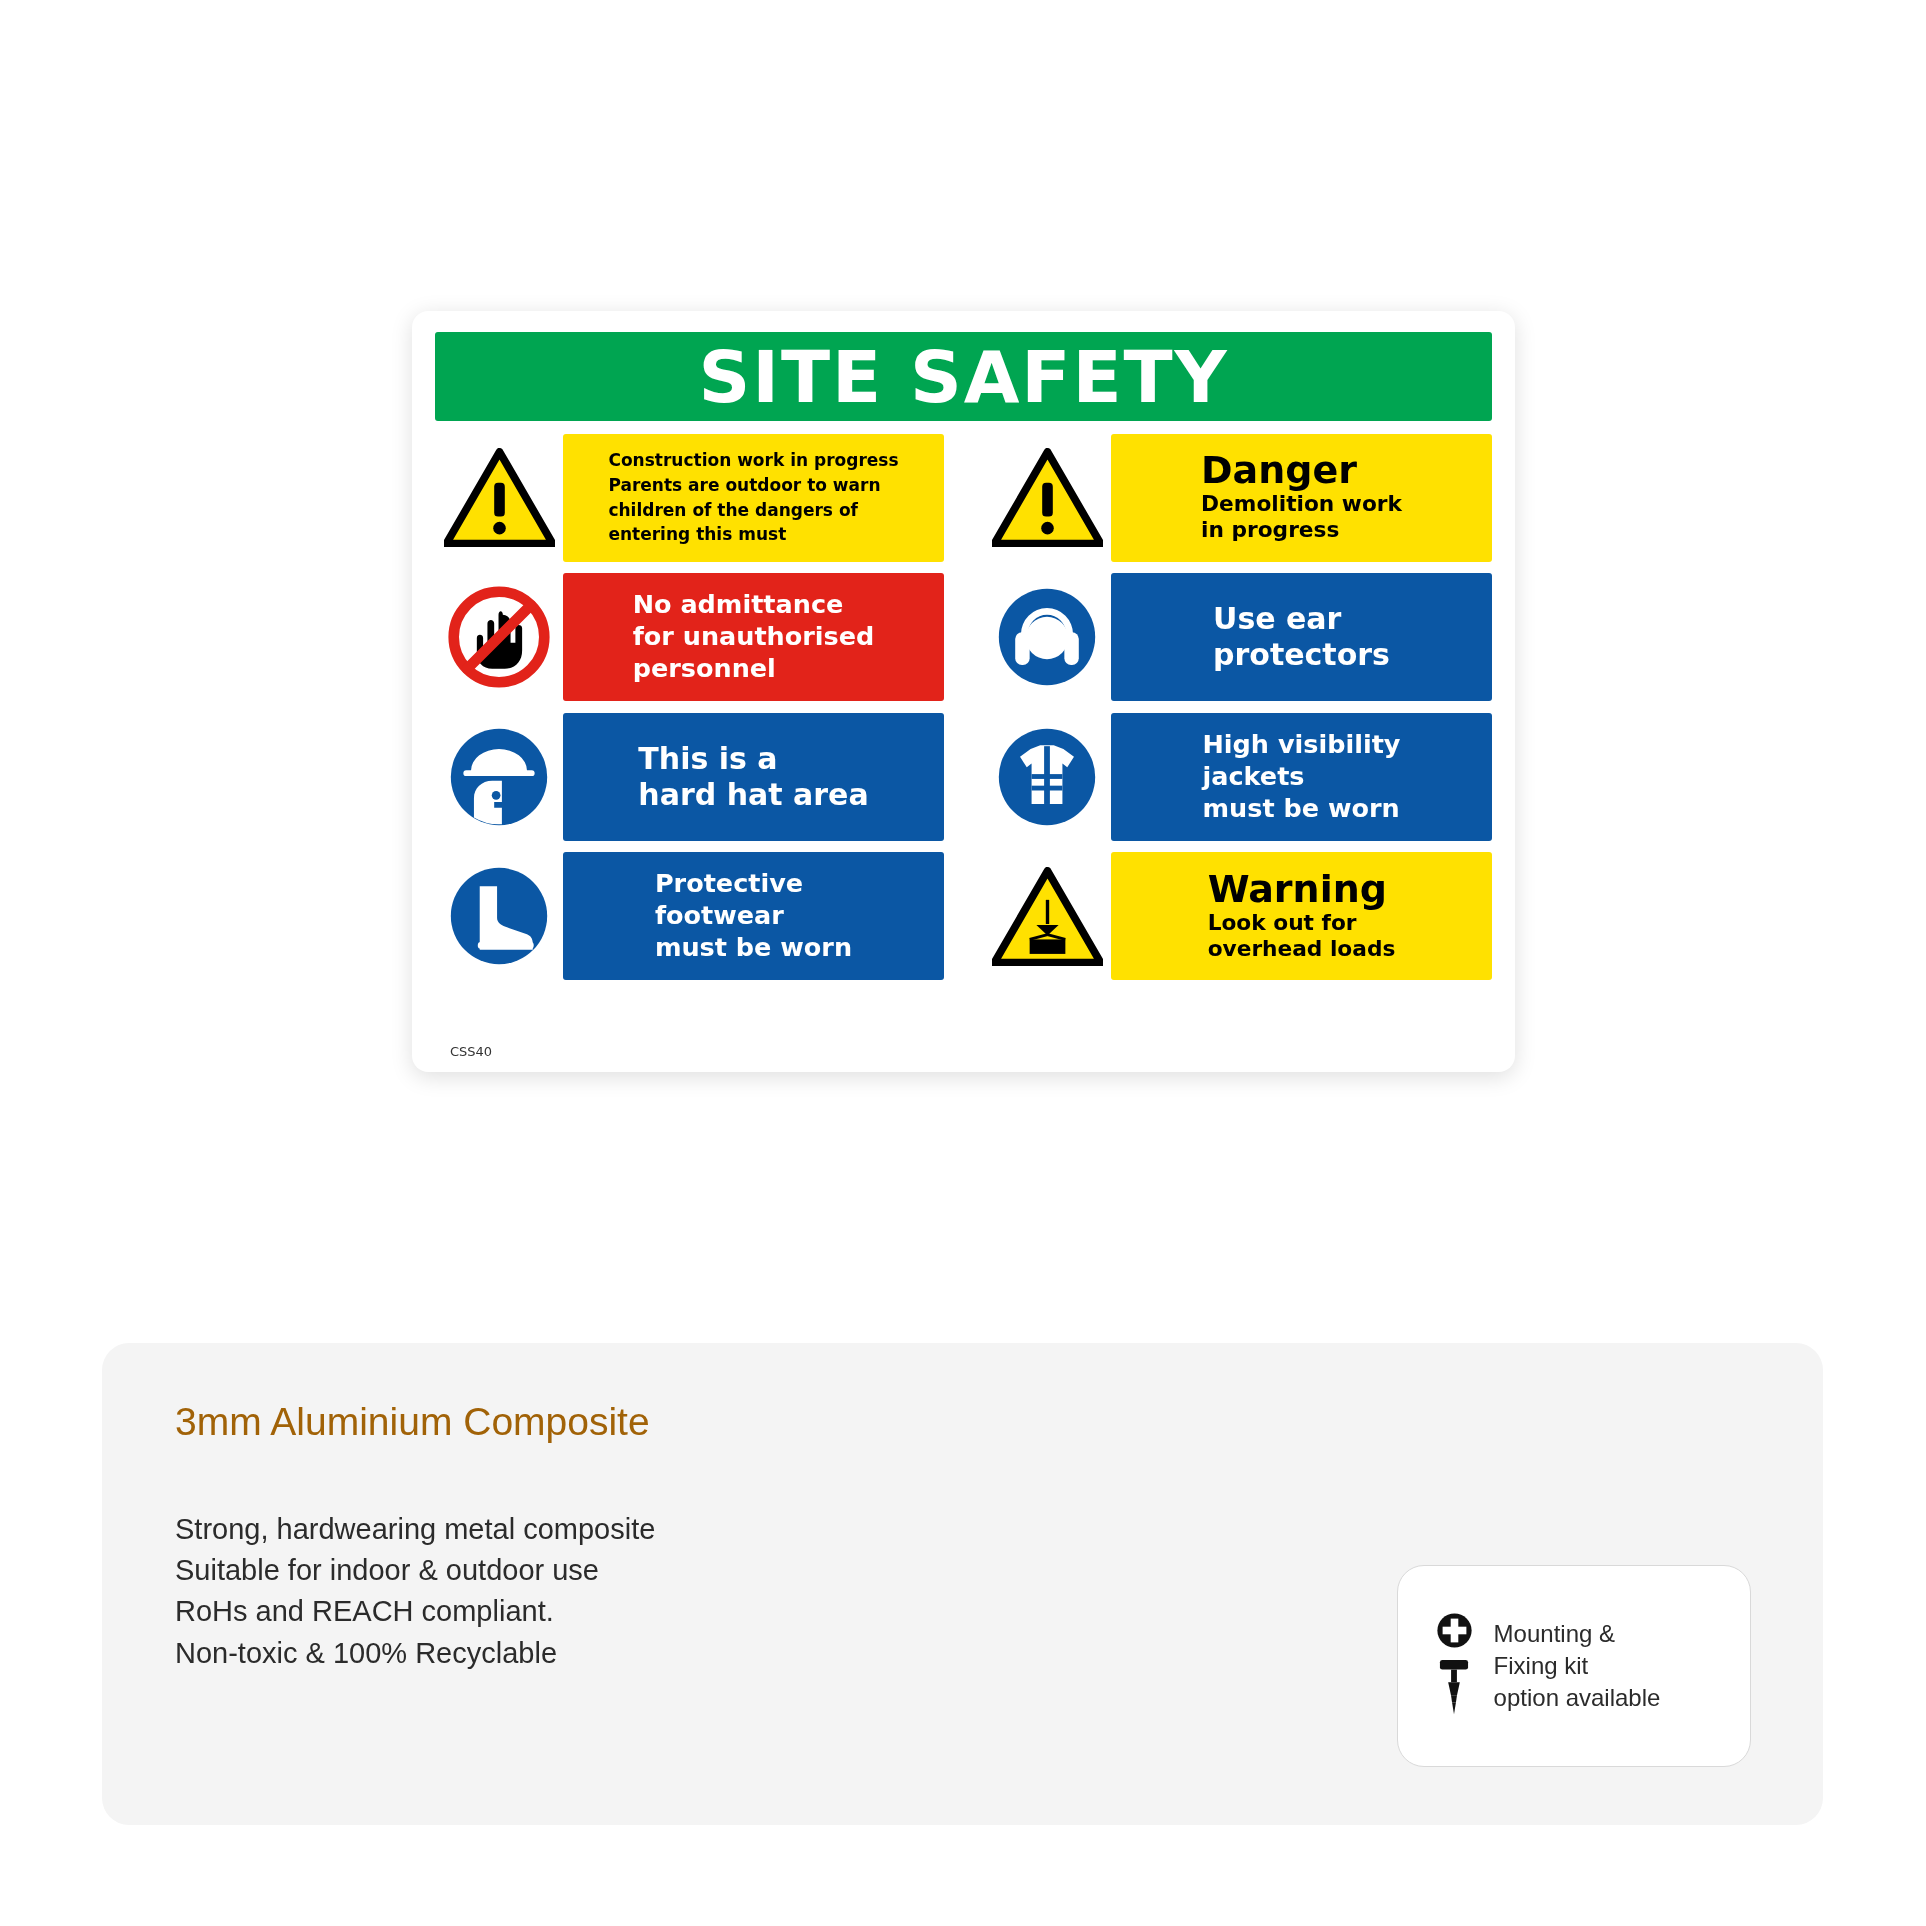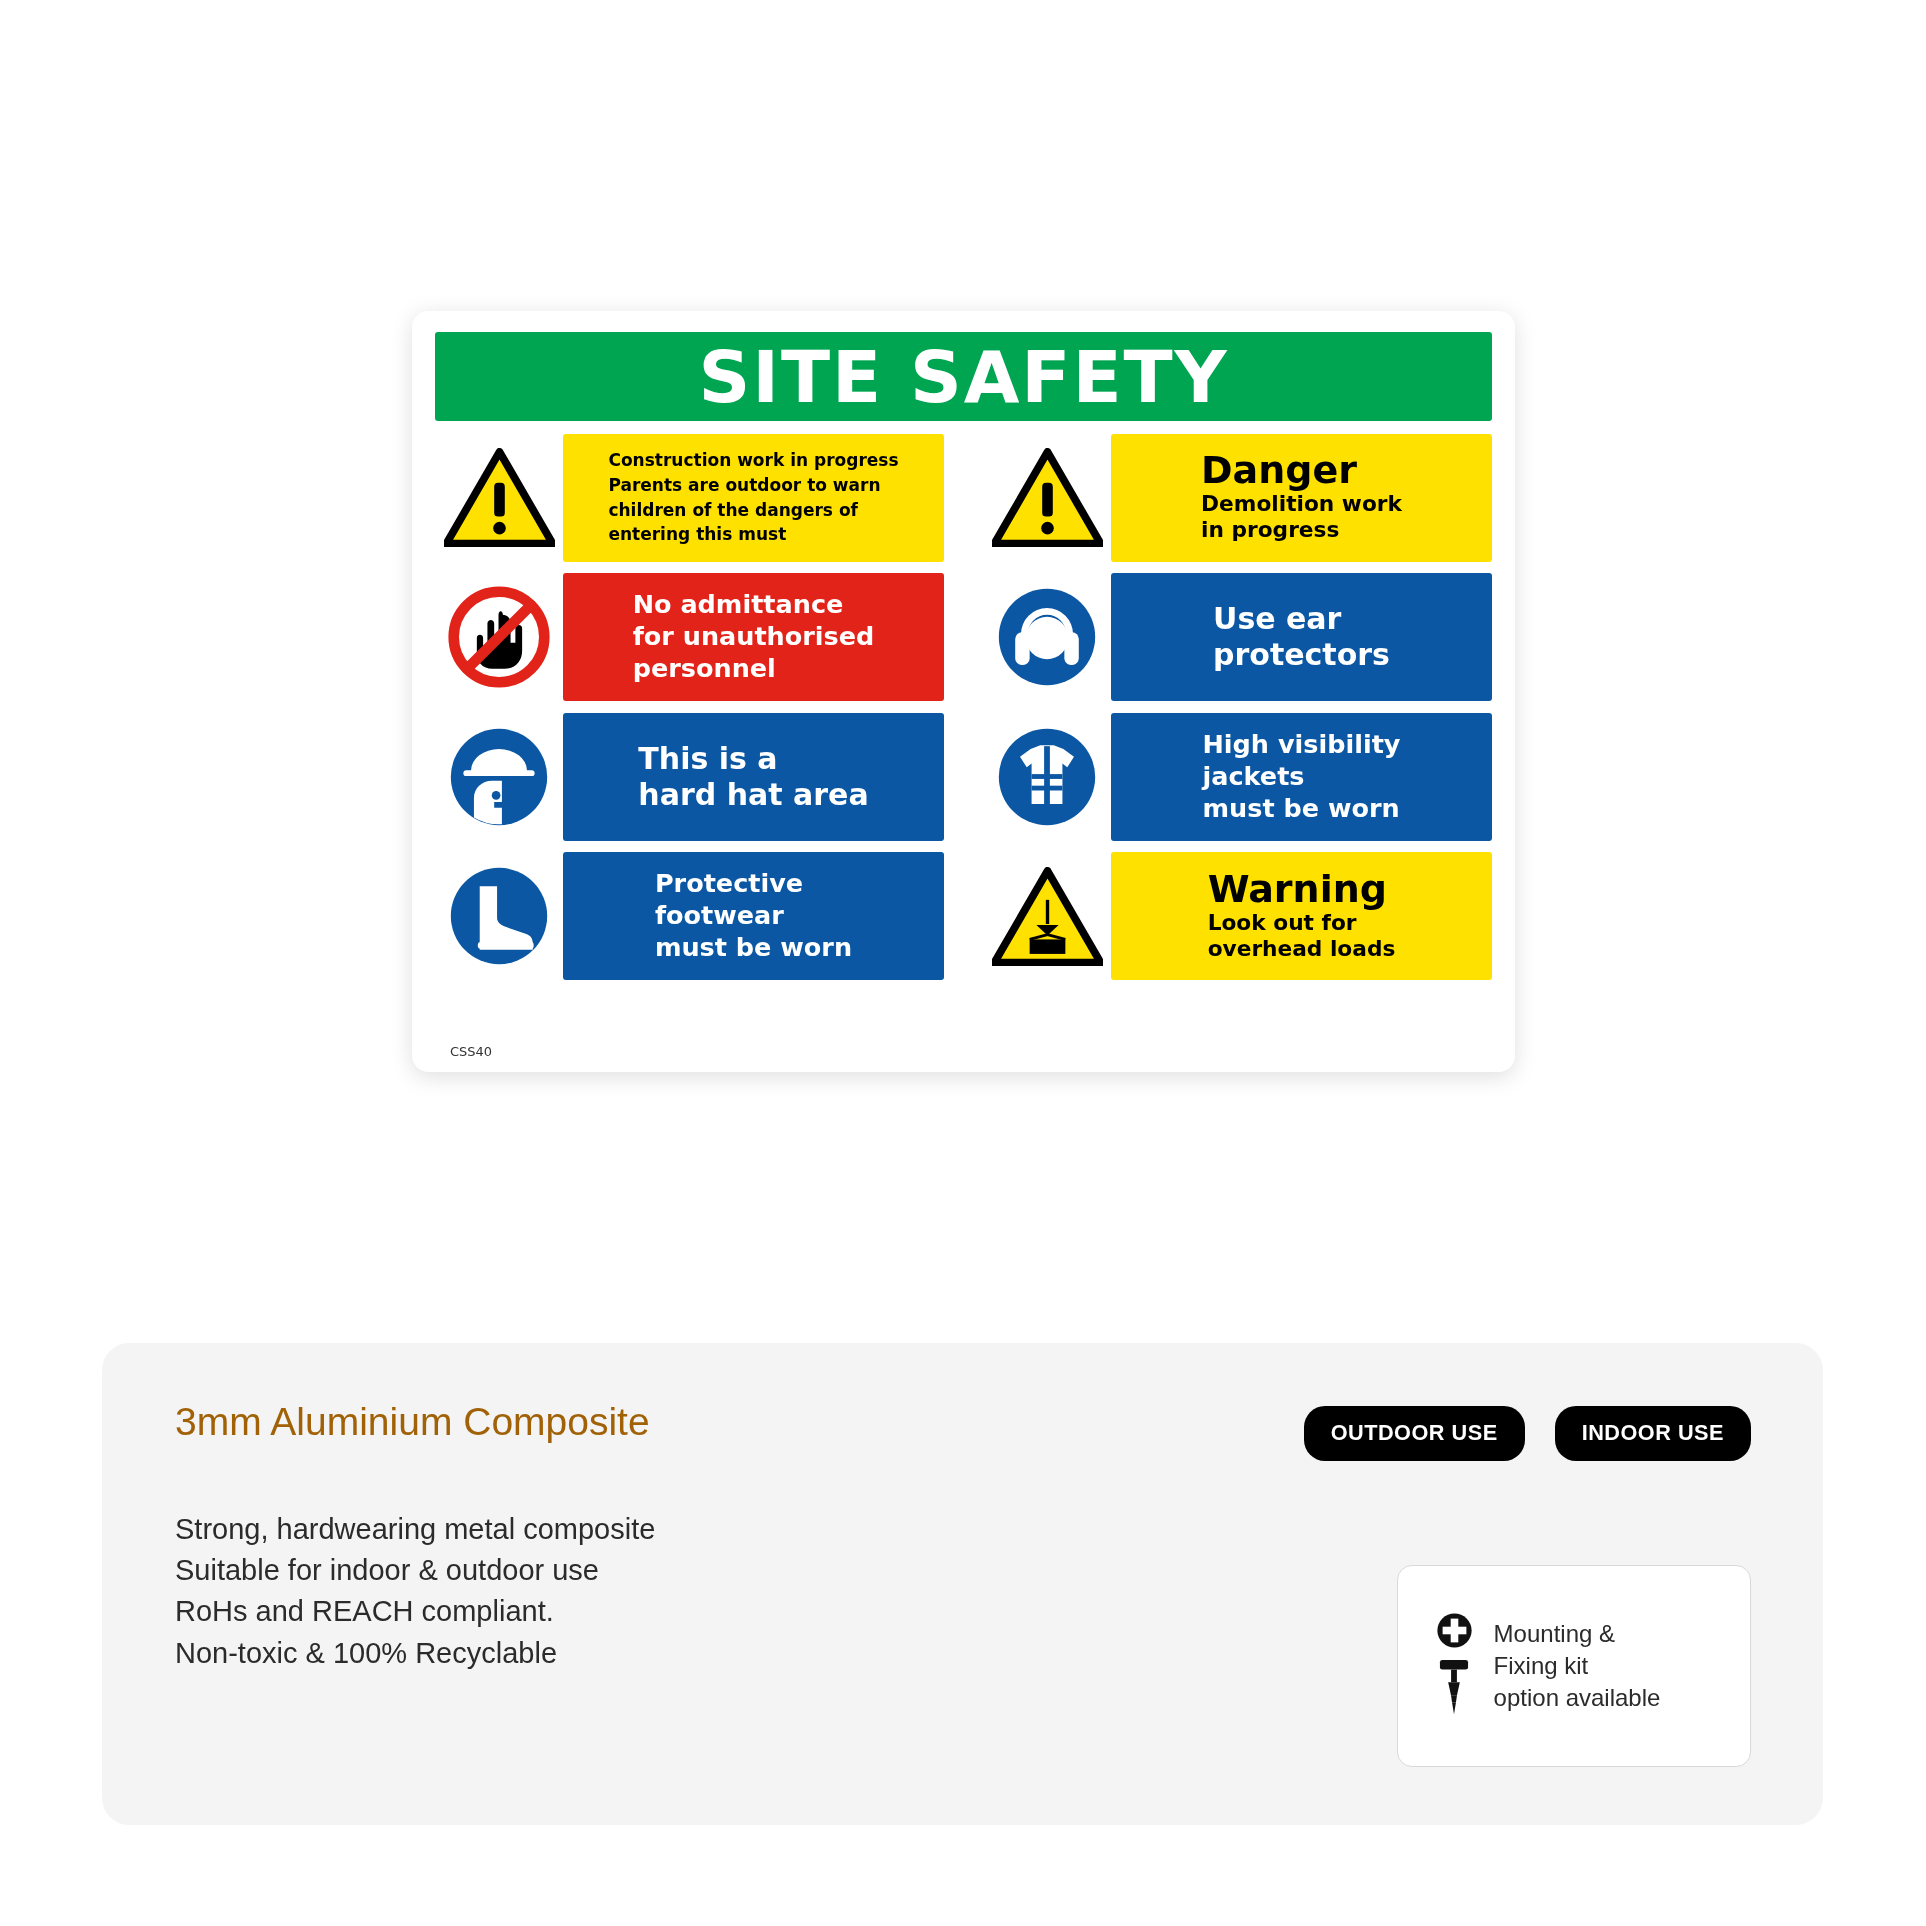--- a/index.html
+++ b/index.html
@@ -166,21 +166,21 @@
     white-space: nowrap;
   }
   .fixing-box {
     position: absolute;
     right: 72px;
     top: 222px;
     width: 354px;
     height: 202px;
     background: #ffffff;
     border: 1.9px solid #d9d9d9;
-    border-radius: 15px;
+    border-radius: 27px;
     box-sizing: border-box;
     display: flex;
     align-items: center;
     padding-left: 27px;
   }
   .fixing-icons {
     width: 58px;
     flex: 0 0 58px;
     display: flex;
     flex-direction: column;
@@ -359,24 +359,20 @@
 
   <div class="info-title">3mm Aluminium Composite</div>
 
   <div class="info-lines">
     <div>Strong, hardwearing metal composite</div>
     <div>Suitable for indoor &amp; outdoor use</div>
     <div>RoHs and REACH compliant.</div>
     <div>Non-toxic &amp; 100% Recyclable</div>
   </div>
 
-  <div class="badges">
-    <div class="badge">OUTDOOR USE</div>
-    <div class="badge">INDOOR USE</div>
-  </div>
 
   <div class="fixing-box">
     <div class="fixing-icons">
       <svg width="39" height="39" viewBox="0 0 82 82">
         <circle cx="41" cy="41" r="36" fill="#111111"></circle>
         <rect x="33" y="16" width="16" height="50" fill="#ffffff"></rect>
         <rect x="16" y="33" width="50" height="16" fill="#ffffff"></rect>
       </svg>
       <svg width="34" height="64" viewBox="0 0 70 132">
         <rect x="6" y="6" width="58" height="20" rx="5" fill="#111111"></rect>

